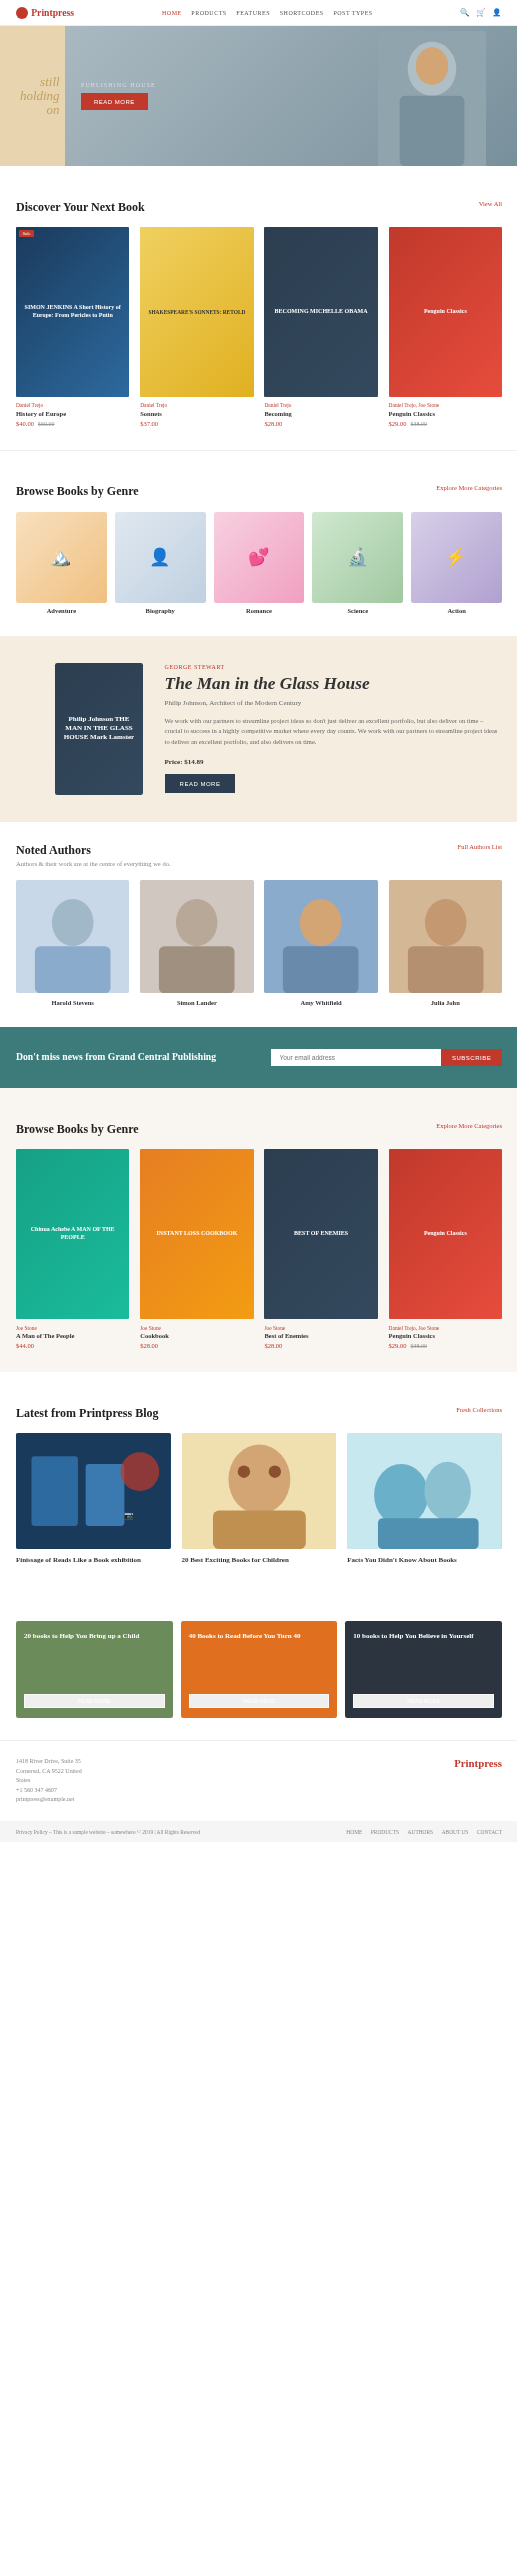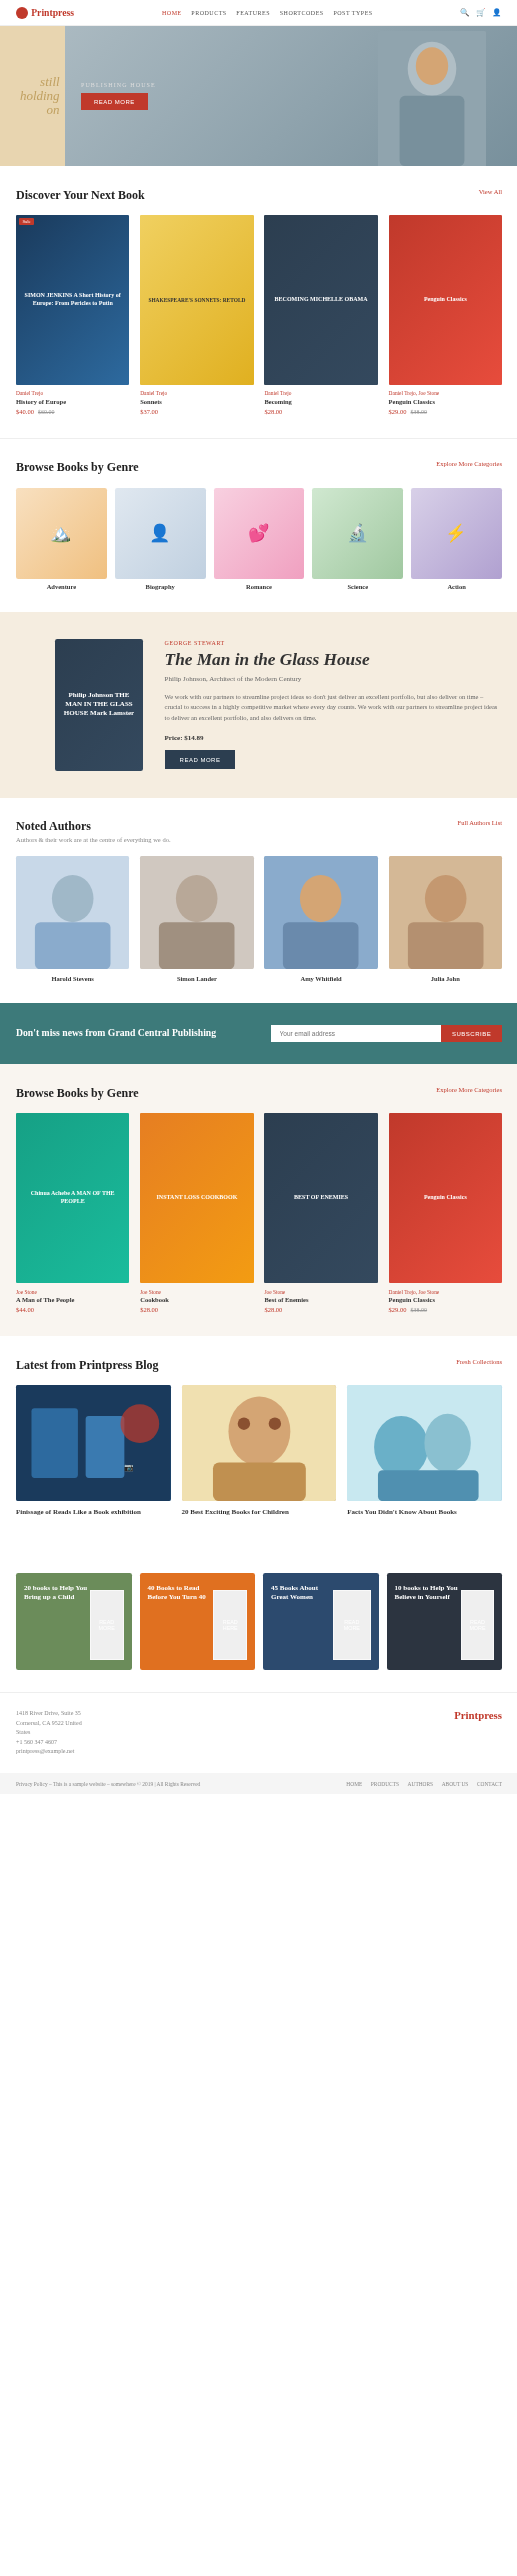--- a/index.html
+++ b/index.html
@@ -19,21 +19,21 @@
     .hero-text-side { flex: 1; padding: 16px 32px; }
     .hero-subtitle { font-size: 6px; text-transform: uppercase; letter-spacing: 1.1px; color: #ddd; margin-bottom: 5.4px; }
     .hero-title { font-size: 19.4px; color: #fff; font-style: italic; line-height: 1.2; margin-bottom: 10.8px; }
     .hero-cta { background: #c0392b; color: #fff; border: none; padding: 5.4px 13px; font-size: 6px; text-transform: uppercase; letter-spacing: 0.5px; cursor: pointer; }
     .hero-book-left { position: absolute; left: 0; top: 0; width: 65px; height: 100%; background: #e8d5b0; display: flex; align-items: center; justify-content: center; overflow: hidden; }
     .hero-book-text { font-size: 13px; font-style: italic; color: #c0a060; line-height: 1.1; text-align: right; padding: 5.4px; }
     .hero-image { position: absolute; right: 32px; bottom: 0; width: 108px; height: 135px; background: #90a4ae; border-radius: 2.2px 2.2px 0 0; overflow: hidden; display: flex; align-items: center; justify-content: center; }
 
     
     .section { padding: 21.6px 16px; }
-    .section-header { display: flex; justify-content: space-between; align-items: flex-start; margin-bottom: 13px; }
+    .section-header { display: flex; justify-content: space-between; align-items: flex-start; margin-bottom: 13px; margin-top: 12px; }
     .section-title { font-size: 12px; font-weight: bold; color: #222; line-height: 1.2; }
     .section-link { font-size: 6.5px; color: #c0392b; text-decoration: none; white-space: nowrap; }
 
     
     .books-grid { display: flex; gap: 10.8px; }
     .book-card { flex: 1; }
     .book-cover { width: 100%; aspect-ratio: 2/3; border-radius: 1.1px; overflow: hidden; display: flex; align-items: center; justify-content: center; margin-bottom: 5.4px; position: relative; }
     .book-badge { position: absolute; top: 3.2px; left: 3.2px; background: #c0392b; color: #fff; font-size: 4.9px; padding: 1.1px 3.2px; border-radius: 1.1px; }
     .book-meta { font-size: 5.4px; color: #c0392b; margin-bottom: 1.6px; }
     .book-title { font-size: 6.5px; font-weight: bold; color: #333; margin-bottom: 2.2px; }
@@ -102,21 +102,21 @@
     .blog-card { flex: 1; }
     .blog-image { width: 100%; aspect-ratio: 4/3; border-radius: 2.2px; overflow: hidden; margin-bottom: 6.5px; display: flex; align-items: center; justify-content: center; }
     .blog-img-1 { background: linear-gradient(135deg, #1a3a5c 0%, #2d6a9f 100%); }
     .blog-img-2 { background: linear-gradient(135deg, #e8d5b0 0%, #c0a060 100%); }
     .blog-img-3 { background: linear-gradient(135deg, #c8e0f0 0%, #90c0e0 100%); }
     .blog-title { font-size: 7px; font-weight: bold; color: #333; line-height: 1.4; }
 
     
     .top-books-section { padding: 21.6px 16px; }
     .top-books-grid { display: flex; gap: 8px; margin-top: 13px; }
-    .top-book-card { flex: 1; border-radius: 2.2px; overflow: hidden; padding: 10.8px 8px; color: #fff; min-height: 97px; display: flex; flex-direction: row; justify-content: space-between; }
+    .top-book-card { flex: 1; border-radius: 2.2px; overflow: hidden; padding: 10.8px 8px; color: #fff; min-height: 97px; display: flex; flex-direction: column; justify-content: space-between; }
     .tb-olive { background: #6b8c5a; }
     .tb-orange { background: #e07020; }
     .tb-navy { background: #2c4a6e; }
     .tb-dark { background: #2c3440; }
     .top-book-title { font-size: 7px; font-weight: bold; line-height: 1.3; margin-bottom: 4.3px; }
     .top-book-btn { display: inline-block; border: 0.5px solid rgba(255,255,255,0.6); padding: 2.7px 6.5px; font-size: 5.4px; color: #fff; text-transform: uppercase; cursor: pointer; margin-top: 5.4px; }
 
     
     .footer-top { background: #fff; padding: 16px; display: flex; justify-content: space-between; align-items: flex-start; border-top: 0.5px solid #eee; }
     .footer-address { font-size: 6px; color: #888; line-height: 1.6; }
@@ -441,24 +441,20 @@
 <div class="top-books-section">
   <div class="top-books-grid">
     <div class="top-book-card tb-olive">
       <div class="top-book-title">20 books to Help You Bring up a Child</div>
       <button class="top-book-btn">Read More</button>
     </div>
     <div class="top-book-card tb-orange">
       <div class="top-book-title">40 Books to Read Before You Turn 40</div>
       <button class="top-book-btn">Read Here</button>
     </div>
-    <div class="top-book-card tb-navy">
-      <div class="top-book-title">45 Books About Great Women</div>
-      <button class="top-book-btn">Read More</button>
-    </div>
     <div class="top-book-card tb-dark">
       <div class="top-book-title">10 books to Help You Believe in Yourself</div>
       <button class="top-book-btn">Read More</button>
     </div>
   </div>
 </div>
 
 <div class="footer-top">
   <div class="footer-address">
     <div style="white-space:pre-line;">1418 River Drive, Suite 35

